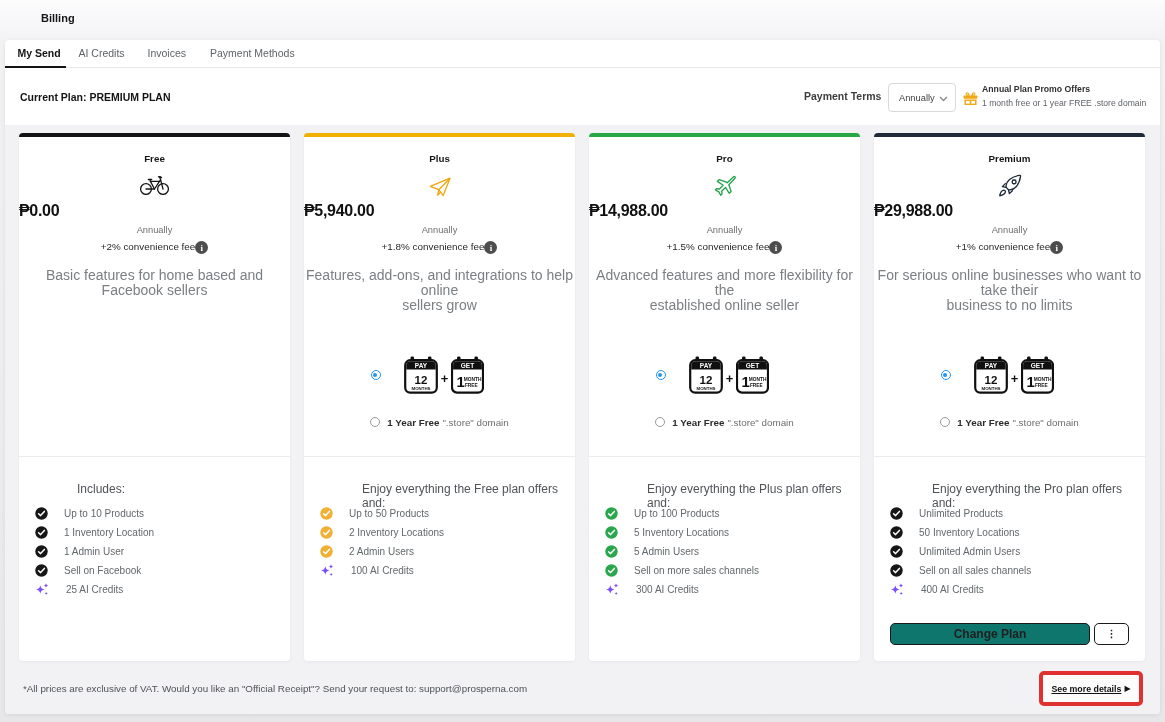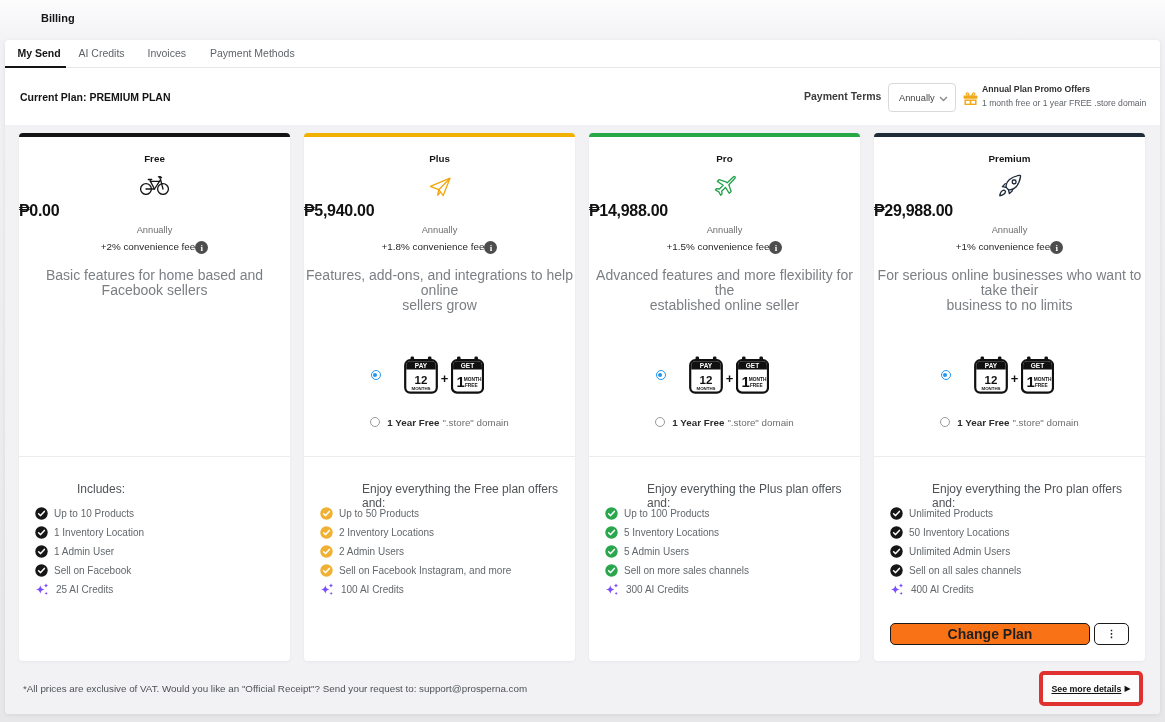--- a/index.html
+++ b/index.html
@@ -41,23 +41,23 @@
 .payrow { position:absolute; left:0; top:218px; width:100%; height:40px; display:flex; align-items:center; justify-content:center; transform:translateX(-12px); }
 .radio-on { width:10px; height:10px; border-radius:50%; border:1.5px solid #2196f3; position:relative; margin-right:23px; }
 .radio-on::after { content:""; position:absolute; left:1.5px; top:1.5px; width:4px; height:4px; border-radius:50%; background:#2196f3; }
 .plus { font-size:13px; font-weight:bold; color:#111; margin:0 3px; padding-top:6px; }
 .dom { position:absolute; left:0; top:279px; width:100%; height:12px; display:flex; align-items:center; justify-content:center; font-size:9.8px; color:#6e6e6e; }
 .radio-off { width:10px; height:10px; border-radius:50%; border:1px solid #9a9a9a; margin-right:7px; }
 .dom b { color:#2b2b2b; margin-right:3px; }
 .divider { position:absolute; left:0; top:319px; width:100%; height:1px; background:#ececec; }
 .inc { position:absolute; left:15px; top:345px; font-size:12px; color:#4f5357;margin-left:43px; }
 .feats { position:absolute; left:16px; top:366.5px; right:6px; }
-.frow { display:flex; align-items:center; height:19.1px; gap:6px; font-size:10px; color:#63686c; }
+.frow { display:flex; align-items:center; height:19.1px; gap:16px; font-size:10px; color:#63686c; }
 .btnrow { position:absolute; left:16px; top:486px; width:239px; height:22px; }
-.cbtn { position:absolute; left:0; top:0; width:200px; height:22px; border:1px solid #1a1a1a; border-radius:5px; background:#f97316; text-align:center; font-size:14px; font-weight:bold; color:#1f1f1f; line-height:20px; }
+.cbtn { position:absolute; left:0; top:0; width:200px; height:22px; border:1px solid #1a1a1a; border-radius:5px; background:#0f766e; text-align:center; font-size:12px; font-weight:bold; color:#1f1f1f; line-height:20px; }
 .kbtn { position:absolute; right:0; top:0; width:35px; height:22px; border:1px solid #1a1a1a; border-radius:5px; background:#fff; text-align:center; font-size:10px; font-weight:bold; color:#1f1f1f; line-height:19px; letter-spacing:0; }
 
 #vat { left:18px; top:643px; font-size:9.8px; color:#4e5256; }
 #redbox { left:1034px; top:631px; width:104px; height:35px; border:4px solid #e03131; border-radius:5px; background:#fcfcfd; display:flex; align-items:center; justify-content:center; }
 #redbox { white-space:nowrap; }
 #redbox span { font-size:8.8px; letter-spacing:0; font-weight:bold; color:#111; text-decoration:underline; }
 #redbox i { font-style:normal; font-size:8px; color:#111; margin-left:3px; }
 </style>
 </head>
 <body>
@@ -206,27 +206,20 @@
             <span>2 Inventory Locations</span>
           </div>
         <div class="frow">
             <svg width="13" height="13" viewBox="0 0 13 13">
               <circle cx="6.5" cy="6.5" r="6.2" fill="#efb034"></circle>
               <path d="M3.6 6.7 L5.6 8.6 L9.4 4.4" stroke="#fff" stroke-width="1.5" fill="none" stroke-linecap="round" stroke-linejoin="round"></path>
             </svg>
             <span>2 Admin Users</span>
           </div>
         <div class="frow">
-            <svg width="13" height="13" viewBox="0 0 13 13">
-              <circle cx="6.5" cy="6.5" r="6.2" fill="#efb034"></circle>
-              <path d="M3.6 6.7 L5.6 8.6 L9.4 4.4" stroke="#fff" stroke-width="1.5" fill="none" stroke-linecap="round" stroke-linejoin="round"></path>
-            </svg>
-            <span>Sell on Facebook Instagram, and more</span>
-          </div>
-        <div class="frow">
             <svg width="15" height="15" viewBox="0 0 15 15" fill="#7c4dff">
               <path d="M5.3 3.2 C5.9 5.9 6.9 6.9 9.6 7.5 C6.9 8.1 5.9 9.1 5.3 11.8 C4.7 9.1 3.7 8.1 1 7.5 C3.7 6.9 4.7 5.9 5.3 3.2 Z"></path>
               <path d="M11 1.2 C11.3 2.6 11.9 3.2 13.3 3.5 C11.9 3.8 11.3 4.4 11 5.8 C10.7 4.4 10.1 3.8 8.7 3.5 C10.1 3.2 10.7 2.6 11 1.2 Z"></path>
               <path d="M11.2 9.8 C11.4 10.8 11.8 11.2 12.8 11.4 C11.8 11.6 11.4 12 11.2 13 C11 12 10.6 11.6 9.6 11.4 C10.6 11.2 11 10.8 11.2 9.8 Z"></path>
             </svg>
             <span>100 AI Credits</span>
           </div>
       </div>
     </div>
     <div class="card" style="left:584px; border-top-color:#28a745;">

